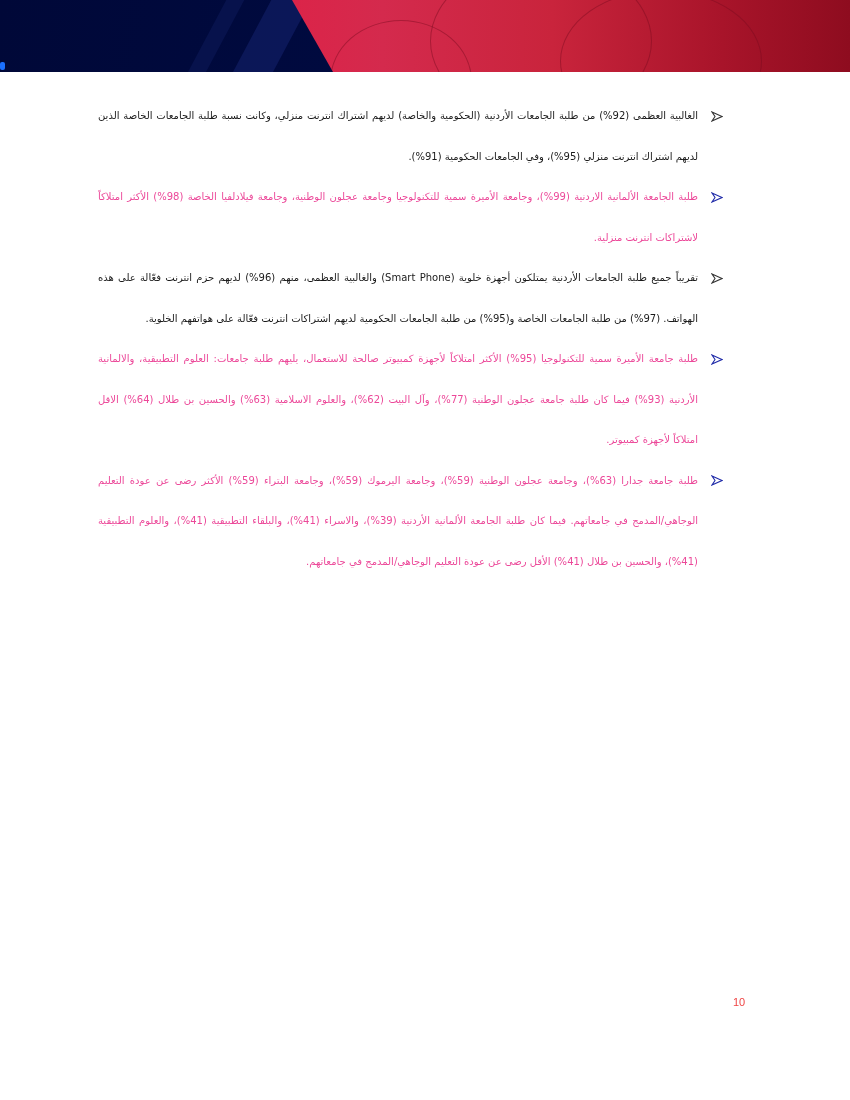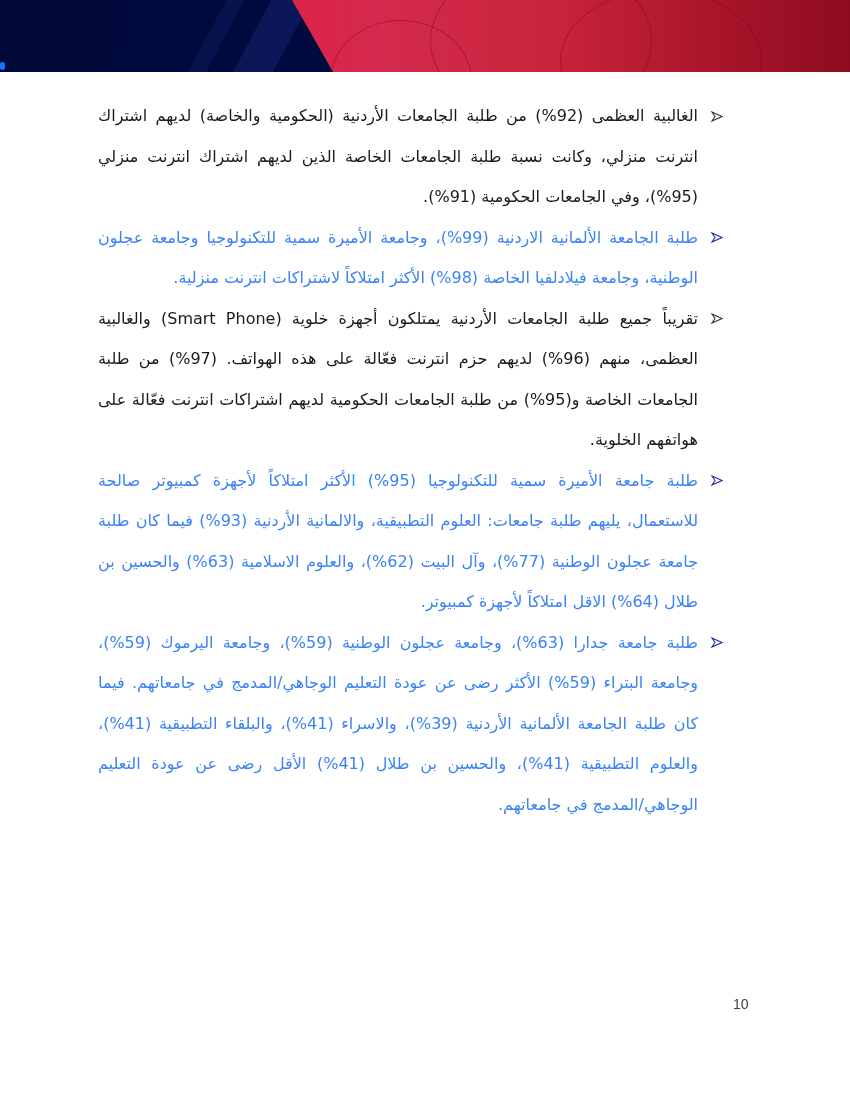--- a/index.html
+++ b/index.html
@@ -10,29 +10,29 @@
       background: linear-gradient(100deg, #000838 0%, #000a3f 40%, #07145a 62%, #020530 72%); }
   .banner .streak { position:absolute; top:-10px; height:100px; width:40px; background:rgba(20,35,110,0.55);
       transform:skewX(-28deg); }
   .banner .red { position:absolute; top:0; left:0; width:850px; height:72px;
       clip-path: polygon(292px 0, 850px 0, 850px 72px, 333px 72px);
       background: linear-gradient(90deg, #d81a3e 0%, #e21f45 25%, #d42a4d 45%, #c9243c 65%, #a8142a 85%, #8e0c1f 100%); }
   .banner .ring { position:absolute; border:1px solid rgba(120,10,30,0.45); border-radius:50%; }
   .banner .dot { position:absolute; left:0; top:62px; width:5px; height:8px; background:#1a6fff; border-radius:2px; }
 
   .content { position:absolute; left:98px; top:96px; width:626px; direction:rtl; }
-  .item { position:relative; padding-right:26px; font-size:16px; line-height:40.5px; text-align:justify;
+  .item { position:relative; padding-right:26px; font-size:10px; line-height:40.5px; text-align:justify;
           text-align-last:right; margin:0 0 0 0; }
   .item.black { color:#1a1a1a; }
-  .item.blue { color:#3b82f6; }
+  .item.blue { color:#ec4899; }
   .bullet { position:absolute; right:0; top:0; width:14px; height:40px; display:flex; align-items:center;
             justify-content:center; font-size:12px; color:#333; }
   .item.blue .bullet { color:#1f2aa8; }
   .bullet svg { width:12px; height:11px; }
-  .page-number { position:absolute; left:733px; top:996px; font-size:14px; color:#404040;
+  .page-number { position:absolute; left:733px; top:996px; font-size:11px; color:#ef4444;
                  font-family:"Liberation Sans", sans-serif; }
 </style>
 </head>
 <body>
 
 <div class="banner">
   <div class="navy"></div>
   <div class="streak" style="left:250px;"></div>
   <div class="streak" style="left:205px;width:18px;opacity:0.6;"></div>
   <div class="red">

